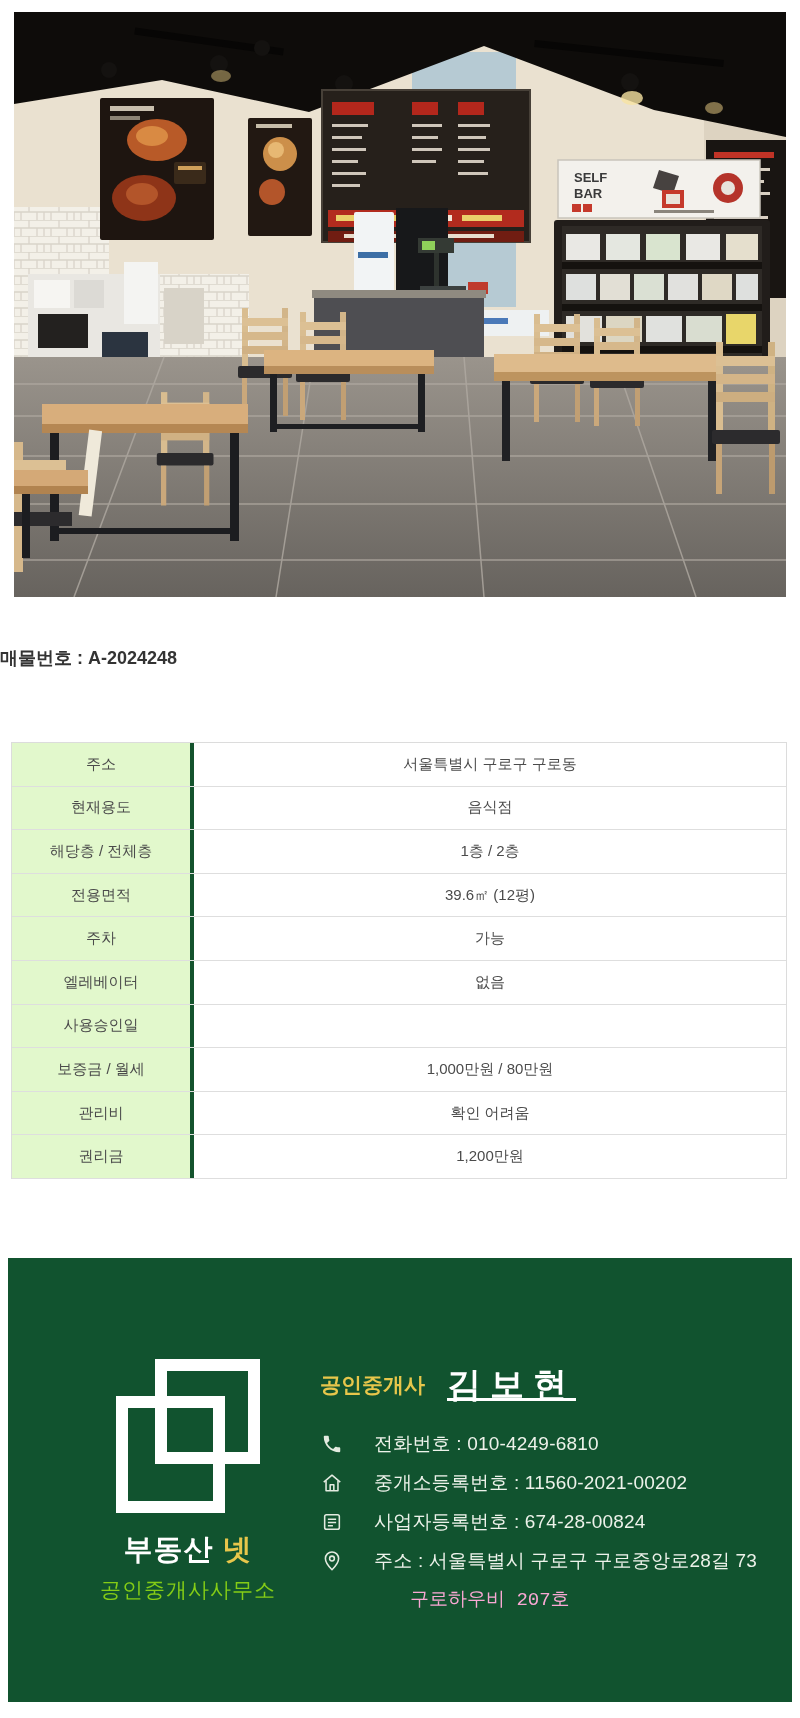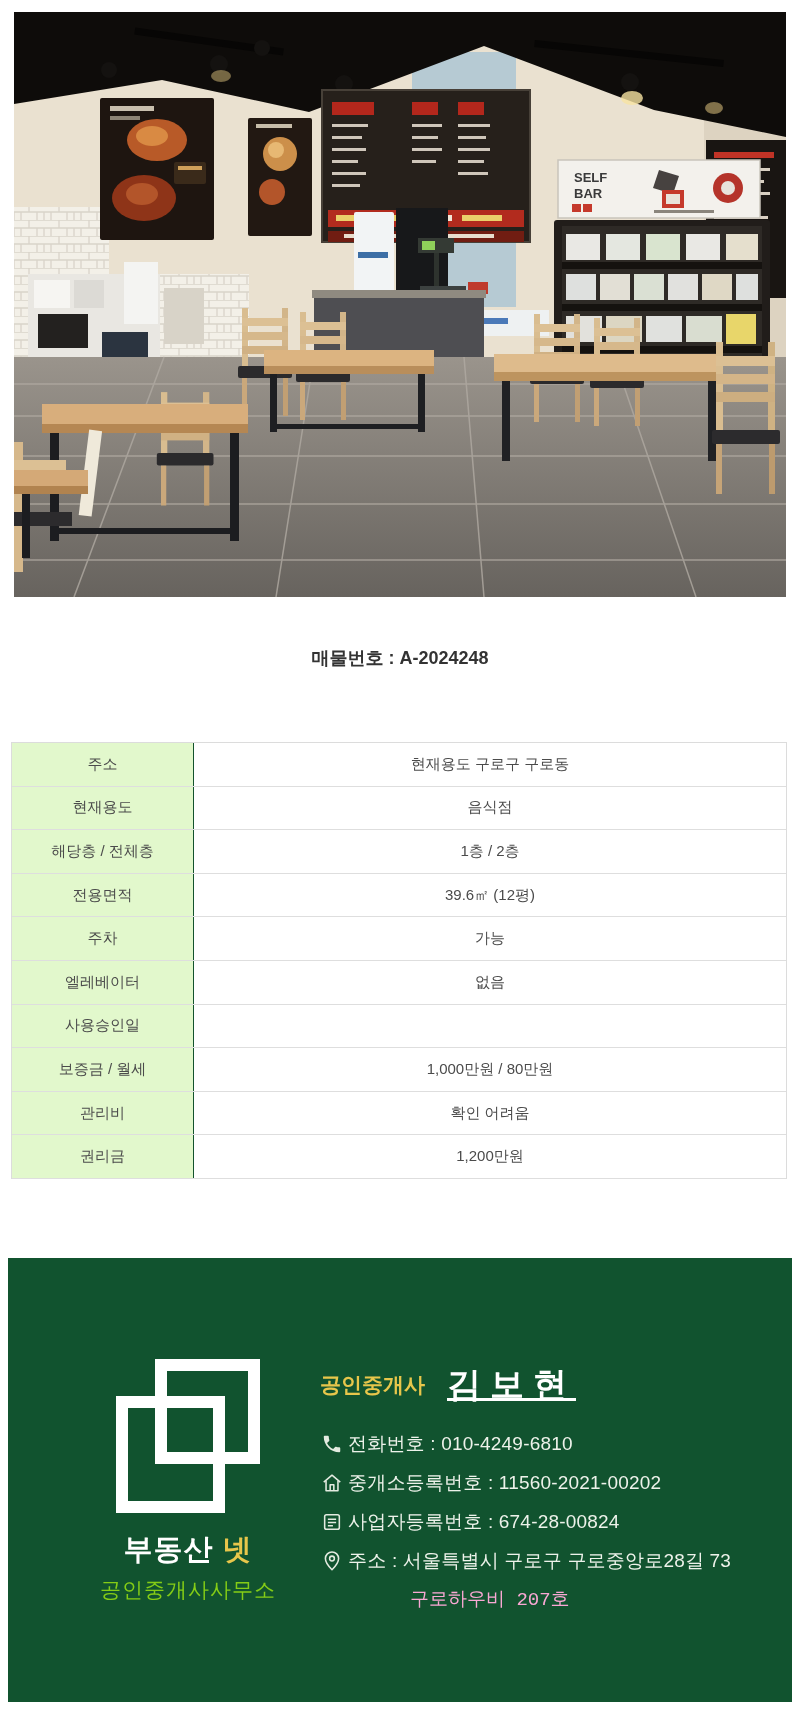--- a/index.html
+++ b/index.html
@@ -5,46 +5,46 @@
   html,body{margin:0;padding:0;background:#ffffff;}
   .page{position:relative;width:800px;height:1718px;background:#fff;
         font-family:"Liberation Sans",sans-serif;overflow:hidden;}
 
   
   .photo{position:absolute;left:14px;top:12px;width:772px;height:585px;overflow:hidden;}
   .photo svg{display:block;}
 
   
   .listing-no{position:absolute;left:0;top:646px;width:800px;margin:0;
-              text-align:center;font-size:18px;font-weight:bold;color:#333;}
+              font-size:18px;font-weight:bold;color:#333;}
 
   
   .prop-table{position:absolute;left:11px;top:742px;width:776px;
               border:1px solid #dcdcdc;border-bottom:none;box-sizing:border-box;}
   .prop-row{display:flex;height:43.6px;border-bottom:1px solid #dedede;box-sizing:border-box;}
-  .prop-label{width:182px;background:#e2f8cc;border-right:1px solid #14532d;
+  .prop-label{width:182px;background:#e2f8cc;border-right:4px solid #14532d;
               display:flex;align-items:center;justify-content:center;
               font-size:15px;color:#4b4b4b;box-sizing:border-box;}
   .prop-value{flex:1;display:flex;align-items:center;justify-content:center;
               font-size:15px;color:#4b4b4b;}
 
   
   .footer{position:absolute;left:8px;top:1258px;width:784px;height:444px;
           background:#11532f;color:#eef2ea;}
   .logo-block{position:absolute;left:60px;top:100px;width:240px;text-align:center;}
   .logo-svg{display:block;margin:0 auto;}
   .brand-title{margin-top:14px;font-size:29px;font-weight:bold;color:#ffffff;letter-spacing:1px;}
   .brand-accent{color:#e7c64b;margin-left:9px;}
   .brand-sub{margin-top:6px;font-size:21px;color:#84cc16;letter-spacing:1px;}
 
   .info-block{position:absolute;left:312px;top:104px;width:450px;}
   .agent-row{display:flex;align-items:center;gap:22px;margin-bottom:22px;text-align:center;}
   .agent-label{color:#e7c64b;font-size:21px;font-weight:bold;}
   .agent-name{color:#ffffff;font-size:34px;font-weight:bold;letter-spacing:9px;text-decoration:underline;}
-  .contact-row{display:flex;align-items:center;gap:4px;margin-bottom:12px;min-height:27px;}
+  .contact-row{display:flex;align-items:center;gap:30px;margin-bottom:12px;min-height:27px;}
   .contact-icon{width:24px;height:24px;flex:0 0 24px;display:flex;align-items:center;justify-content:center;}
   .contact-text{font-size:19px;color:#edf2ea;letter-spacing:.2px;}
   .addr-line2{margin:2px 0 0 90px;font-size:19px;color:#f9a8d4;font-family:Liberation Mono, monospace;}
 </style>
 </head>
 <body>
 
 <div class="page">
 
   <div class="photo">
@@ -297,21 +297,21 @@
         <rect x="8" y="482" width="8" height="64" fill="#1c1d20"></rect>
       </g>
     </svg>
   </div>
 
   <h1 class="listing-no">매물번호 : A-2024248</h1>
 
   <div class="prop-table">
     <div class="prop-row">
       <div class="prop-label">주소</div>
-      <div class="prop-value">현재용도 구로구 구로동</div>
+      <div class="prop-value">서울특별시 구로구 구로동</div>
     </div>
     <div class="prop-row">
       <div class="prop-label">현재용도</div>
       <div class="prop-value">음식점</div>
     </div>
     <div class="prop-row">
       <div class="prop-label">해당층 / 전체층</div>
       <div class="prop-value">1층 / 2층</div>
     </div>
     <div class="prop-row">

